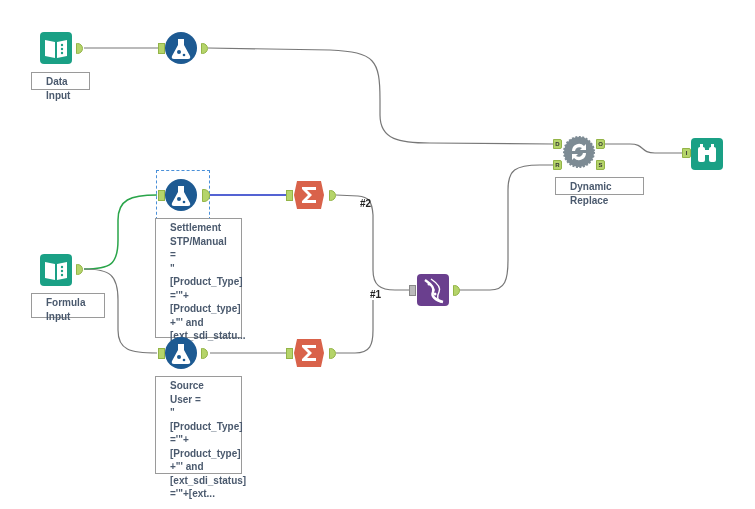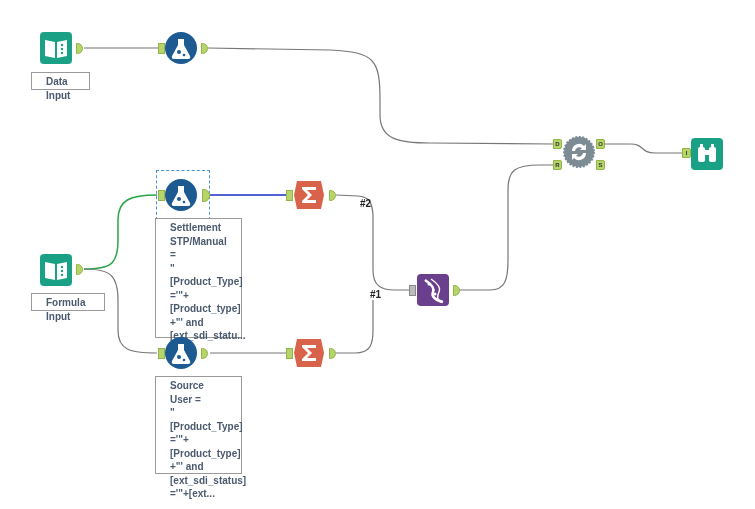--- a/index.html
+++ b/index.html
@@ -71,21 +71,21 @@
     <svg width="32" height="32">
       <rect x="0" y="0" width="32" height="32" rx="4" fill="#1aa085"></rect>
       <path d="M5 8 L15 10 L15 26 L5 24 Z" fill="#fff"></path>
       <path d="M17 10 L27 8 L27 24 L17 26 Z" fill="#fff"></path>
       <circle cx="22" cy="13" r="1.2" fill="#1aa085"></circle>
         <circle cx="22" cy="17" r="1.2" fill="#1aa085"></circle>
         <circle cx="22" cy="21" r="1.2" fill="#1aa085"></circle>
     </svg>
   </div>
   <div class="anchor out" style="left:76px;top:264px;"></div>
-  <div class="anno" style="left:31px;top:293px;width:74px;height:18px;">Formula Input</div>
+  <div class="anno" style="left:31px;top:293px;width:74px;height:25px;">Formula Input</div>
 
   <div class="selbox" style="left:156px;top:170px;width:52px;height:48px;"></div>
   <div class="anchor in" style="left:158px;top:190px;"></div>
   <div class="tool" style="left:165px;top:179px;">
     <svg width="32" height="32">
       <circle cx="16" cy="16" r="16" fill="#1d5a92"></circle>
       <path d="M13 7 L19 7 L19 13 L25 24 Q26 27 23 27 L9 27 Q6 27 7 24 L13 13 Z" fill="#fff"></path>
       <circle cx="14" cy="20" r="2" fill="#1d5a92"></circle>
         <circle cx="19" cy="23" r="1.3" fill="#1d5a92"></circle>
     </svg>
@@ -154,20 +154,21 @@
   <div class="anchor lbl" style="left:553px;top:160px;">R</div>
   <div class="tool" style="left:563px;top:136px;">
     <svg width="32" height="32">
       <circle cx="16" cy="16" r="15" fill="#7d8b94" stroke="#7d8b94" stroke-width="2" stroke-dasharray="2 1.5"></circle>
       <path d="M9 15 A7 7 0 0 1 21 10 L23 8 L23 14 L17 14 L19 12 A4.5 4.5 0 0 0 12 15 Z" fill="#fff"></path>
       <path d="M23 17 A7 7 0 0 1 11 22 L9 24 L9 18 L15 18 L13 20 A4.5 4.5 0 0 0 20 17 Z" fill="#fff"></path>
     </svg>
   </div>
   <div class="anchor lbl" style="left:596px;top:139px;">O</div>
   <div class="anchor lbl" style="left:596px;top:160px;">S</div>
+  <div class="anno" style="left:555px;top:177px;width:89px;height:18px;">Dynamic Replace</div>
 
   <div class="anchor lbl" style="left:682px;top:148px;">I</div>
   <div class="tool" style="left:691px;top:138px;">
     <svg width="32" height="32">
       <rect x="0" y="0" width="32" height="32" rx="4" fill="#1aa085"></rect>
       <rect x="7" y="9" width="7" height="15" rx="2" fill="#fff"></rect>
       <rect x="18" y="9" width="7" height="15" rx="2" fill="#fff"></rect>
       <rect x="13" y="12" width="6" height="5" fill="#fff"></rect>
       <rect x="9" y="6" width="3" height="4" fill="#fff"></rect>
         <rect x="20" y="6" width="3" height="4" fill="#fff"></rect>

